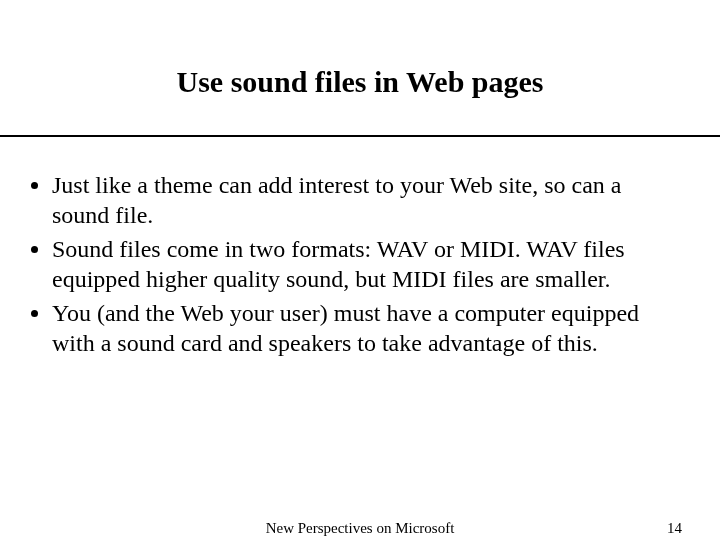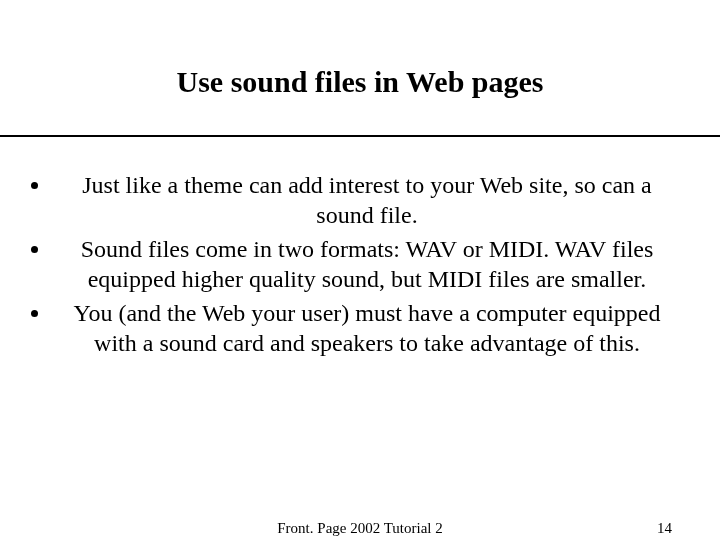--- a/index.html
+++ b/index.html
@@ -42,39 +42,38 @@
   }
   ul.points {
     margin: 0;
     padding: 0 0 0 22px;
     list-style: disc;
     font-size: 24px;
     line-height: 1.25;
   }
   ul.points li {
     margin: 0 8px 4px 0;
-    text-align: center;
   }
   .footer {
     position: absolute;
     bottom: 20px;
     left: 0;
     width: 720px;
     font-size: 15px;
   }
   .footer-center {
     position: absolute;
     left: 50%;
     transform: translateX(-50%);
     text-align: center;
     white-space: nowrap;
   }
   .footer-right {
     position: absolute;
-    right: 48px;
+    right: 38px;
   }
 </style>
 </head>
 <body>
 
 <div class="slide">
 
   <div class="title">Use sound files in Web pages</div>
 
   <div class="divider"></div>
@@ -82,18 +81,19 @@
   <div class="body">
     <ul class="points">
       <li>Just like a theme can add interest to your Web site, so can a sound file.</li>
       <li>Sound files come in two formats: WAV or MIDI. WAV files equipped higher quality sound, but MIDI files are smaller.</li>
       <li>You (and the Web your user) must have a computer equipped with a sound card and speakers to take advantage of this.</li>
     </ul>
   </div>
 
   <div class="footer">
     <div class="footer-center">
+      <div>New Perspectives on Microsoft</div>
       <div>Front. Page 2002 Tutorial 2</div>
     </div>
     <div class="footer-right">14</div>
   </div>
 
 </div>
 
 </body></html>

